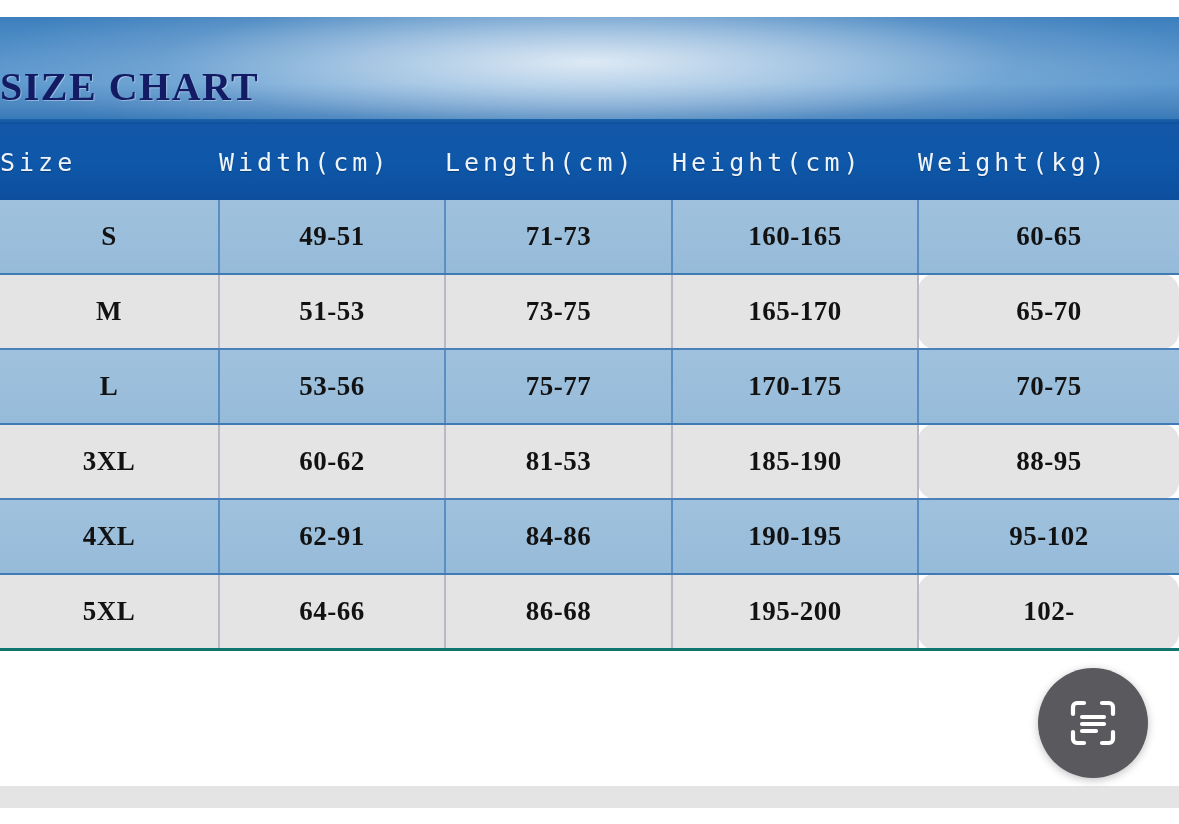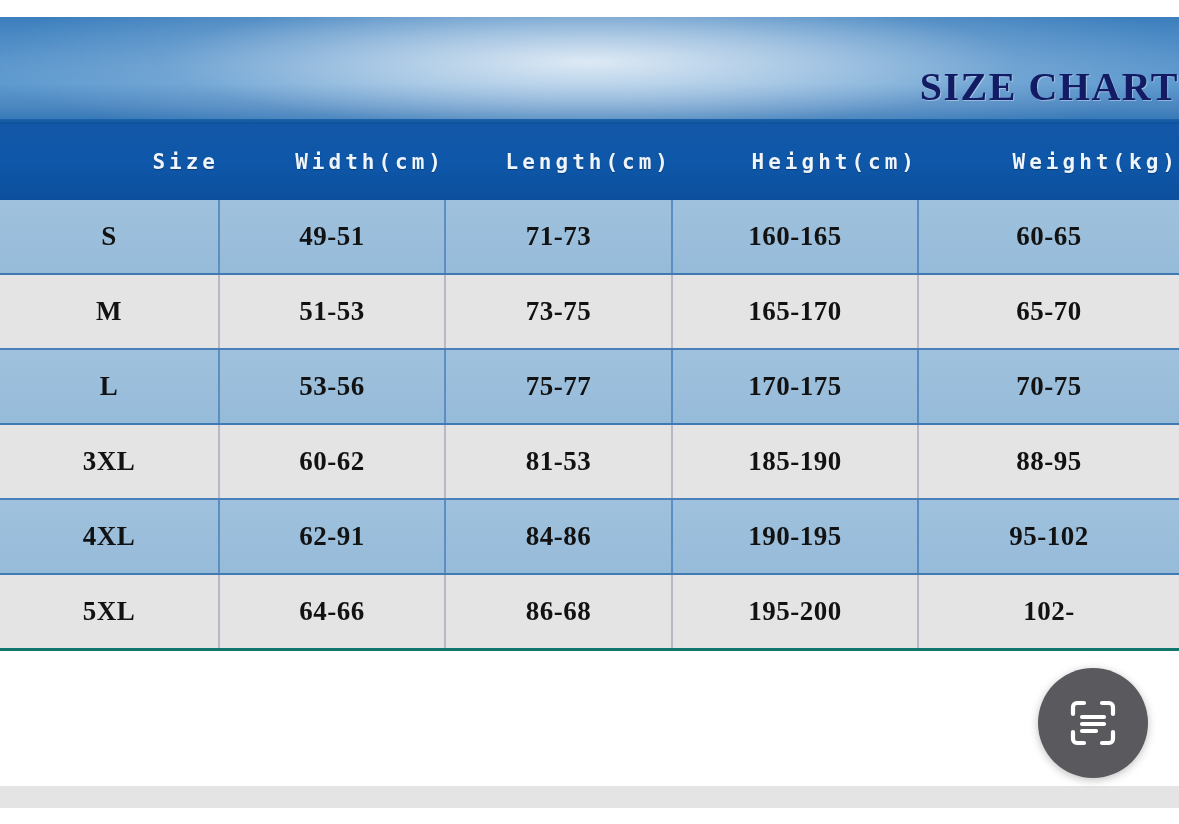--- a/index.html
+++ b/index.html
@@ -52,21 +52,21 @@
     width: 100%;
     height: 5px;
     background: linear-gradient(to bottom, #1a63aa, #0f4f9d);
   }
 
   .title {
     position: absolute;
     left: 0;
     top: 50px;
     width: 1179px;
-    text-align: right;
+    text-align: left;
     font-family: "Liberation Serif", "DejaVu Serif", serif;
     font-variant: small-caps;
     font-weight: bold;
     font-size: 40px;
     letter-spacing: 1.5px;
     color: #121b63;
     text-shadow: 1px 1px 0 rgba(255,255,255,0.35);
     line-height: 1;
   }
 
@@ -88,24 +88,24 @@
   table.size-table col.c-width  { width: 226px; }
   table.size-table col.c-length { width: 227px; }
   table.size-table col.c-height { width: 246px; }
   table.size-table col.c-weight { width: 261px; }
 
   thead th {
     height: 76px;
     background: linear-gradient(to bottom, #1357a8 0%, #0e57a9 50%, #0d4f9e 100%);
     color: #eef4fb;
     font-family: "DejaVu Sans Mono", "Liberation Mono", monospace;
-    font-size: 21px;
-    font-weight: bold;
+    font-size: 25px;
+    font-weight: normal;
     letter-spacing: 4px;
-    text-align: right;
+    text-align: left;
     vertical-align: middle;
     border: none;
     padding: 0;
     text-shadow: 0 1px 1px rgba(0,0,0,0.30);
   }
 
   tbody td {
     height: 73px;
     text-align: center;
     vertical-align: middle;
@@ -121,21 +121,21 @@
   tbody td:last-child { border-right: none; font-family: Liberation Serif, serif; }
 
   tbody tr.row-blue td {
     background: linear-gradient(to bottom, #9fc1dd 0%, #96bbd9 100%);
   }
   tbody tr.row-gray td {
     background: #e4e4e4;
     border-right-color: #b9b9c6;
     border-bottom-color: #4b81ba;
   }
-  tbody tr.row-gray td:last-child { border-right: none; }
+  tbody tr.row-gray td:last-child { border-right: none; border-radius: 17px; }
 
   tbody tr:last-child td {
     border-bottom: 3px solid #0f766e;
   }
 
   
   .bottom-strip {
     position: absolute;
     left: 0;
     top: 786px;

